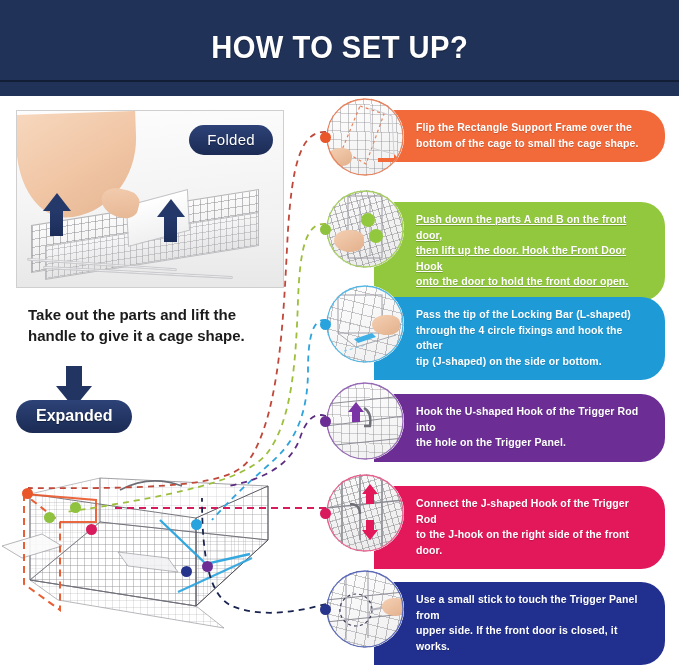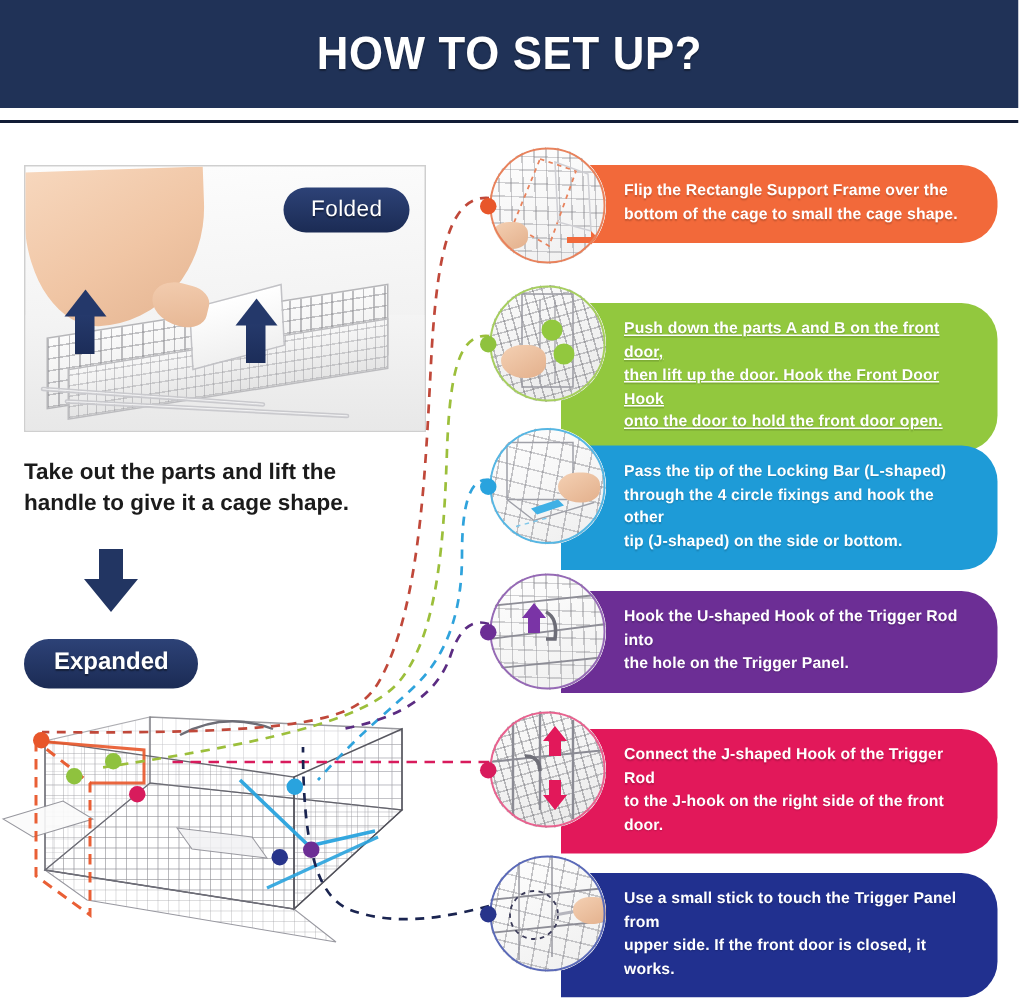--- a/index.html
+++ b/index.html
@@ -6,21 +6,21 @@
   html, body {
     width: 679px; height: 665px;
     background: #ffffff;
     font-family: "Liberation Sans", sans-serif;
     overflow: hidden;
   }
   #root { position: relative; width: 679px; height: 665px; background:#fff; }
 
   
   .header {
-    position: absolute; left: 0; top: 0; width: 679px; height: 72px;
+    position: absolute; left: 0; top: 0; width: 679px; height: 96px;
     background: #203257;
     display: flex; align-items: center; justify-content: center;
   }
   .header-title {
     color: #ffffff;
     font-family: "Liberation Sans", sans-serif;
     font-size: 31px; font-weight: bold;
     letter-spacing: 0.5px;
     transform: scaleX(0.94);
     text-shadow: 0 1px 1px rgba(0,0,0,0.35);
@@ -93,33 +93,33 @@
   .folded-badge {
     position:absolute; right:10px; top:14px;
     background: linear-gradient(180deg,#2d4277 0%,#1b2b54 100%);
     color:#fff; font-size:15px; font-weight:normal;
     padding:6px 18px 7px; border-radius:16px;
     letter-spacing:.3px;
     text-shadow:0 1px 1px rgba(0,0,0,.4);
   }
 
   .instruction {
-    position:absolute; left:16px; top:222px; width:268px;
+    position:absolute; left:28px; top:222px; width:268px;
     font-size:15px; font-weight:bold; color:#1b1b1b;
     line-height:1.42; text-align:justify;
   }
   .instruction span.lastline { display:block; text-align:left; }
 
   .down-arrow { position:absolute; left:54px; top:284px; width:40px; height:42px; }
   .da-stem { position:absolute; left:12px; top:0; width:16px; height:22px; background:#223562; }
   .da-head { position:absolute; left:2px; top:20px; width:0;height:0;
     border-left:18px solid transparent;border-right:18px solid transparent;border-top:22px solid #223562; }
 
   .expanded-badge {
-    position:absolute; left:16px; top:344px;
+    position:absolute; left:16px; top:318px;
     background: linear-gradient(180deg,#2d4277 0%,#1b2b54 100%);
     color:#fff; font-size:16px; font-weight:bold;
     padding:7px 20px 8px; border-radius:18px;
     text-shadow:0 1px 1px rgba(0,0,0,.4);
   }
 
   
   .cage-wrap { position:absolute; left:0px; top:378px; width:318px; height:205px; }
 
   

